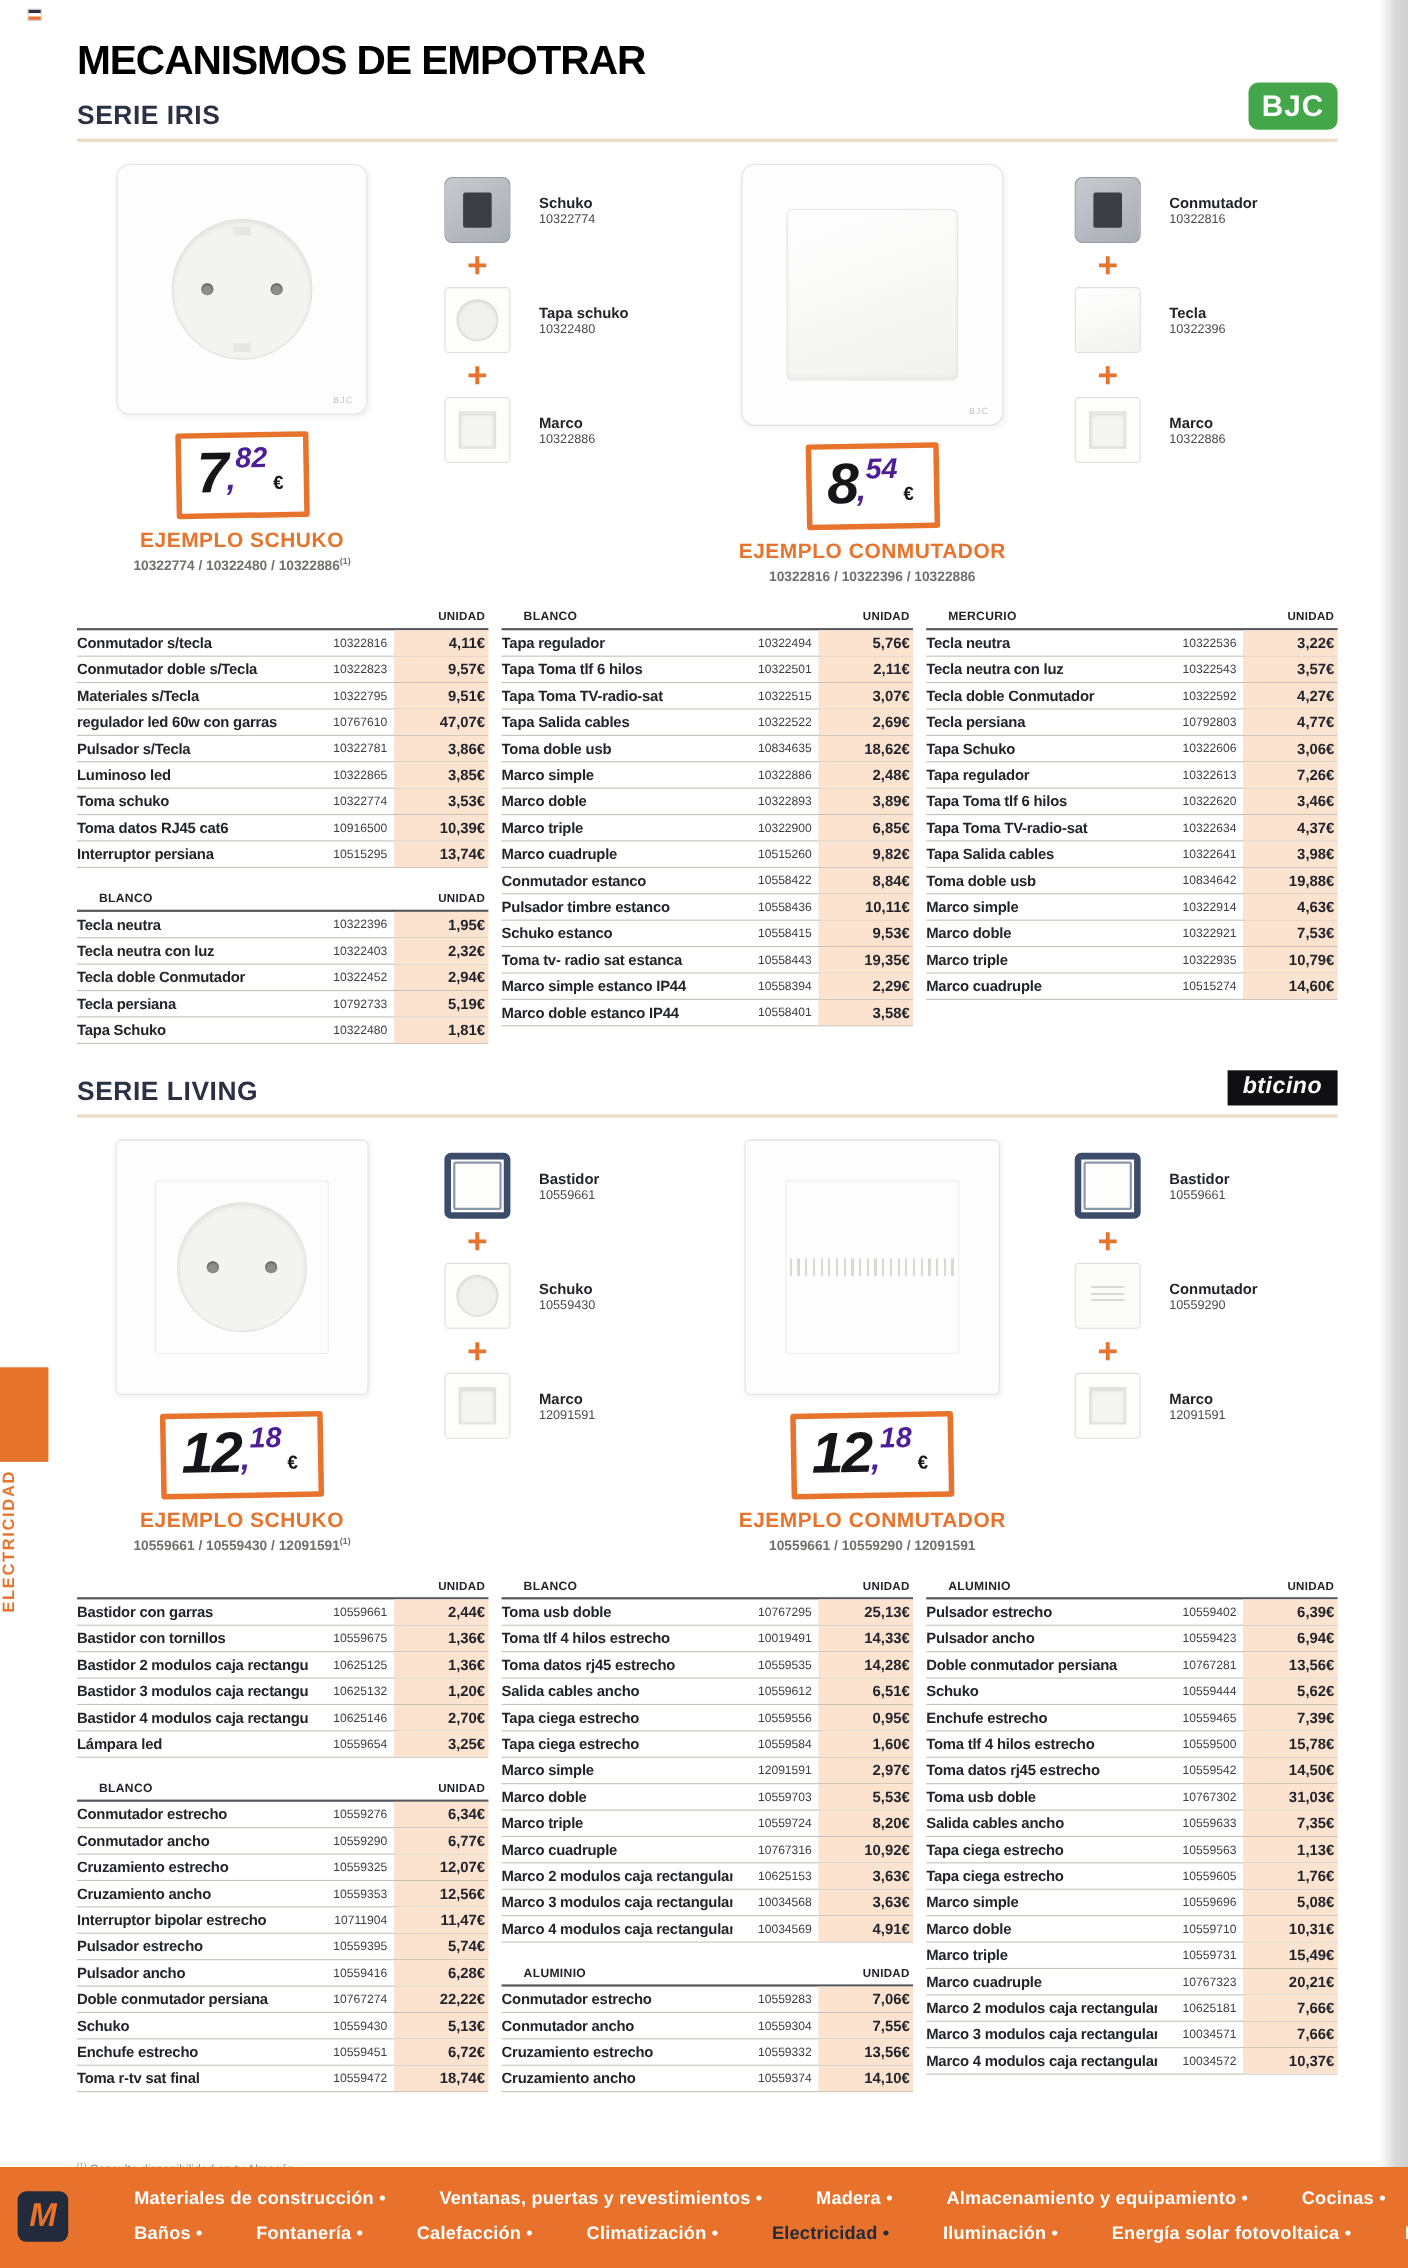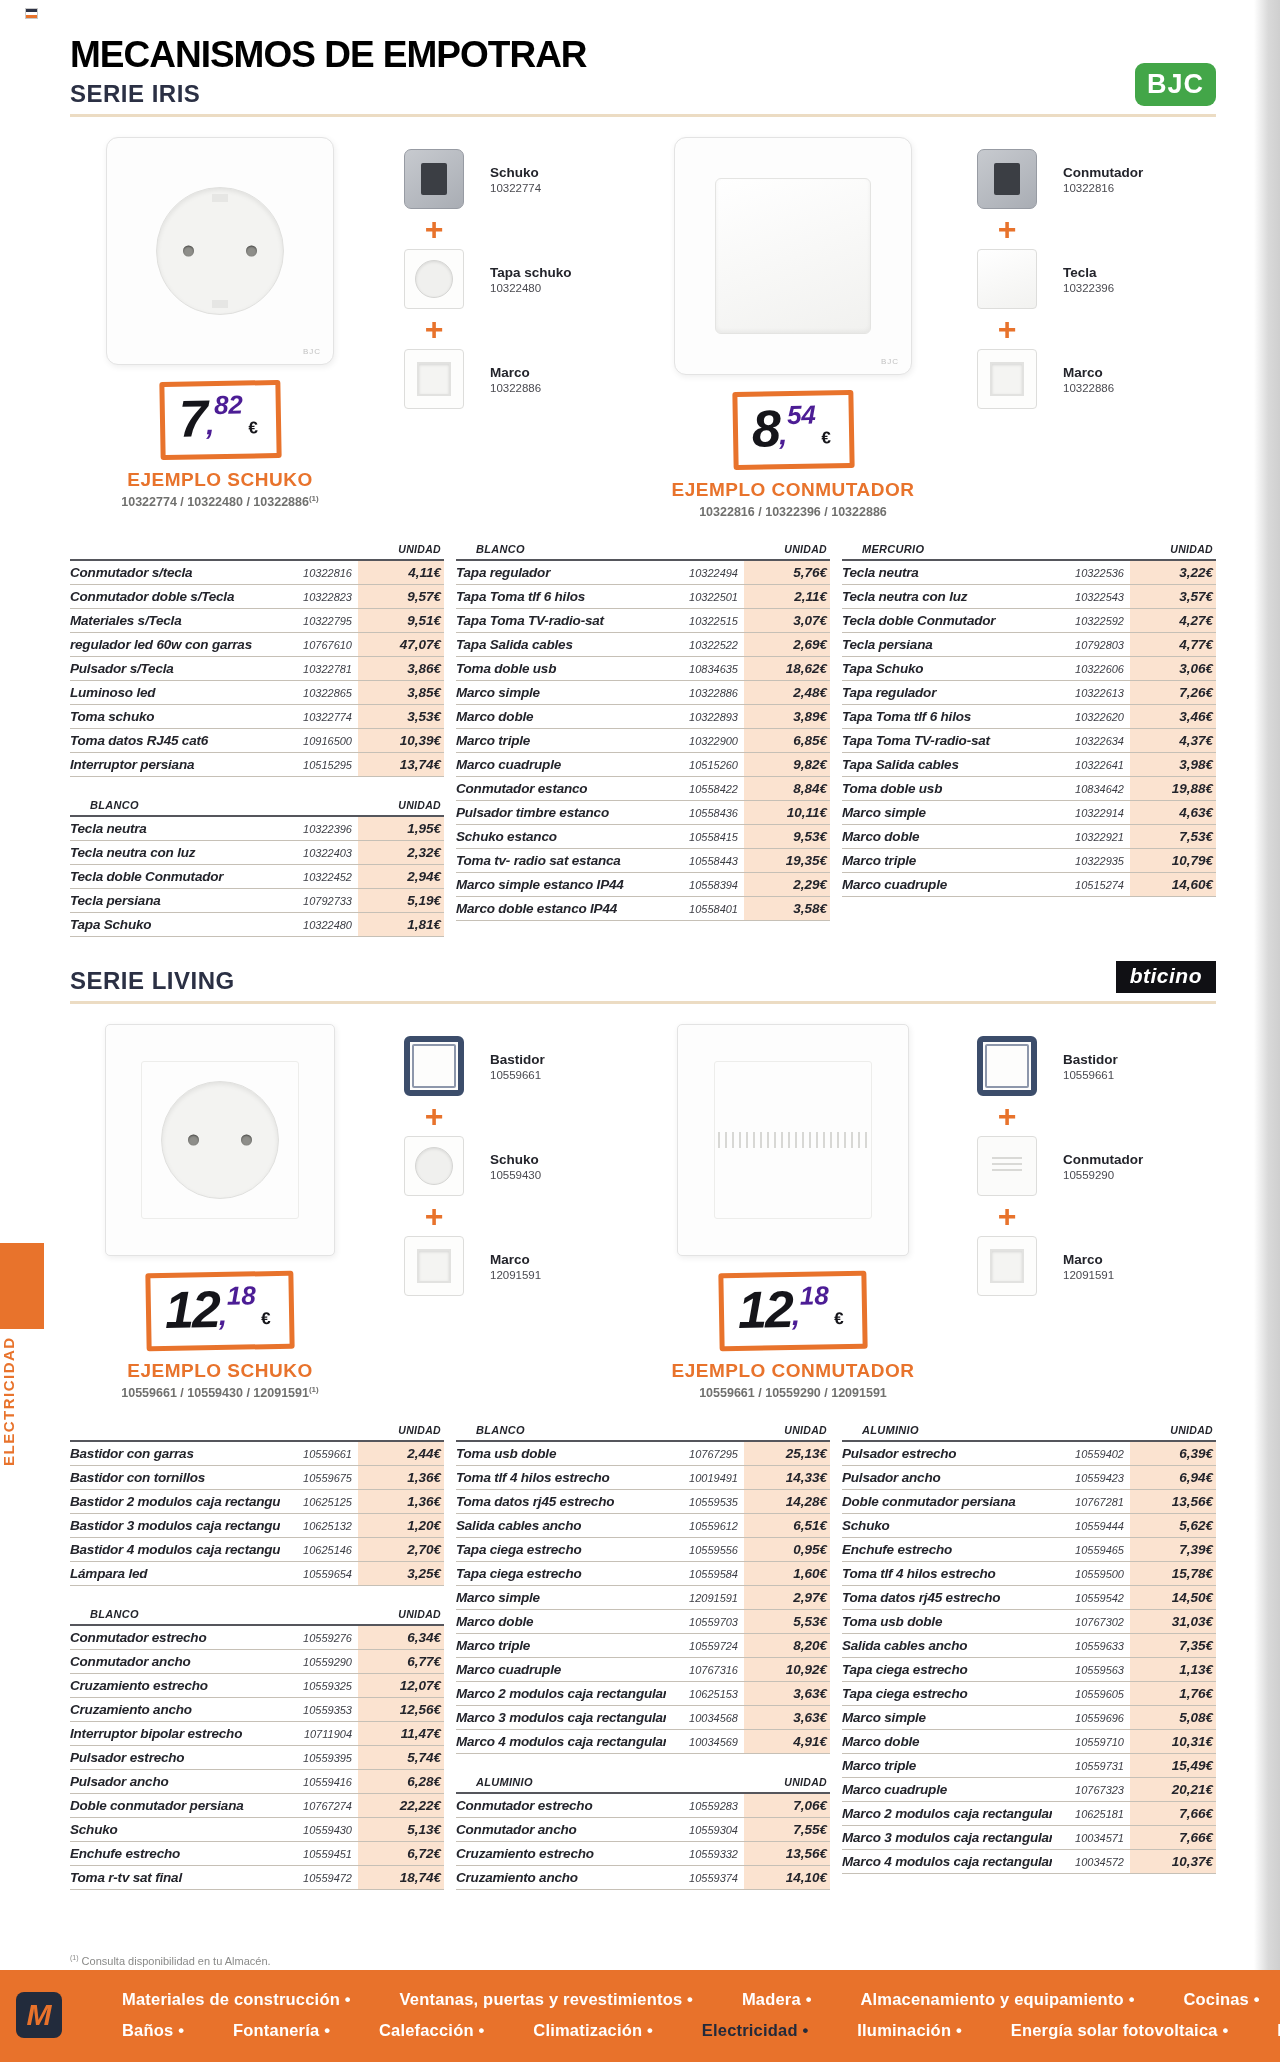--- a/index.html
+++ b/index.html
@@ -15,21 +15,21 @@
   .mini-logo { position:absolute; left:25px; top:8px; width:13px; height:11px;
     display:flex; flex-direction:column; border:1px solid #c9c9c9; }
   .mini-logo i { flex:1; display:block; }
   .mini-logo i:nth-child(1){background:#2d3245;} .mini-logo i:nth-child(2){background:#ffffff;} .mini-logo i:nth-child(3){background:#e8732c;}
 
   .content { position:relative; margin:0 64px 0 70px; padding-top:34px; }
 
   
   .page-title { font-size:37px; font-weight:bold; letter-spacing:-1px; color:#000000; }
   .serie-head { position:relative; border-bottom:3px solid #ecdcc3; padding-bottom:6px; }
-  .serie-name { font-size:24px; font-weight:bold; letter-spacing:0.5px; color:#2b3044; margin-top:4px; }
+  .serie-name { font-size:24px; font-weight:bold; letter-spacing:0.5px; color:#2b3044; margin-top:16px; }
   .brand-badge { position:absolute; right:0; bottom:8px; }
   .bjc-logo { display:inline-block; background:#43a648; color:#fff; font-weight:bold;
     font-size:27px; letter-spacing:1px; padding:6px 12px; border-radius:9px; }
   .bticino-logo { display:inline-block; background:#101014; color:#fff; font-weight:bold;
     font-style:italic; font-size:21px; letter-spacing:0.5px; padding:3px 14px 5px; }
 
   
   .examples { display:flex; padding:20px 0 14px; }
   .example { width:50%; display:flex; position:relative; }
   .ex-left { width:300px; display:flex; flex-direction:column; align-items:center; }
@@ -89,21 +89,21 @@
   .ci-marco::after { content:""; position:absolute; left:50%; top:50%; transform:translate(-50%,-50%);
     width:30px; height:30px; background:#f4f4f2; border:2px solid #e2e2e0; box-shadow:inset 0 1px 3px rgba(0,0,0,0.12); }
   .ci-tecla { background:linear-gradient(160deg,#ffffff,#f2f2f0); border:1px solid #dddddb; }
   .ci-bastidor { background:#fdfdfc; border:6px solid #3c4d6b; border-radius:6px; }
   .ci-bastidor::after { content:""; position:absolute; inset:2px; border:2px solid #8d97ab; border-radius:2px; }
   .ci-ridged { background:#fbfbfa; border:1px solid #dddddb; }
   .ci-ridged::after { content:""; position:absolute; left:14px; right:14px; top:50%; transform:translateY(-50%);
     height:18px; background:repeating-linear-gradient(180deg,#d9d9d6 0 2px,transparent 2px 6px); }
 
   
-  .tables { display:flex; gap:12px; padding:6px 0 0;font-style:italic; }
+  .tables { display:flex; gap:12px; padding:6px 0 0; }
   .tcol { flex:1; min-width:0; }
   .row { display:flex; align-items:center; height:24px; border-bottom:1px solid #c6c0b6; }
   .row .nm { flex:1; font-weight:bold; font-size:13.5px; letter-spacing:-0.2px; white-space:nowrap;
     overflow:hidden; color:#23242b; }
   .row .sku { width:72px; text-align:right; font-size:11px; color:#3c3d44; }
   .row .prc { width:86px; margin-left:6px; align-self:stretch; display:flex; align-items:center;
     justify-content:flex-end; background:#fbe3d0; font-weight:bold; font-size:13.5px; padding-right:3px; }
   .row.hdr { border-bottom:2px solid #55565c; height:22px; }
   .row.hdr .nm { font-size:11px; letter-spacing:0.3px;padding-left:20px; }
   .row.hdr .prc { background:transparent; font-size:10.5px; letter-spacing:0.3px; }

